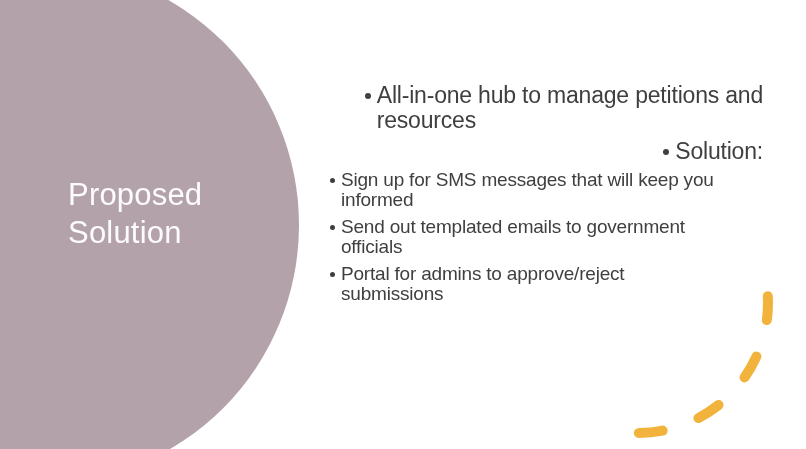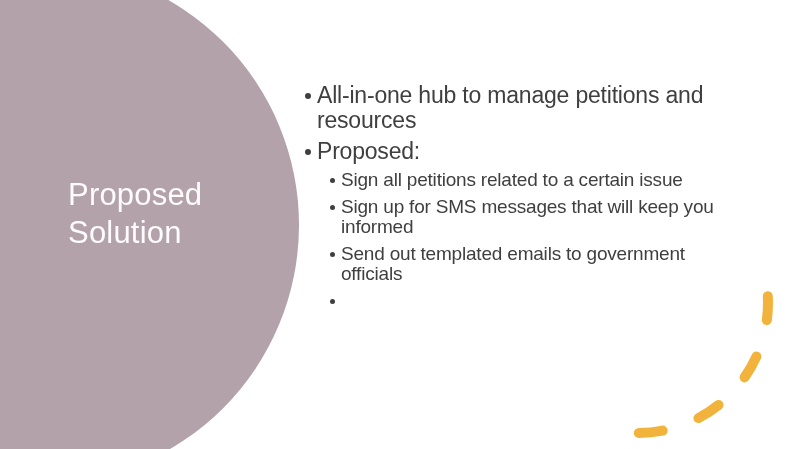--- a/index.html
+++ b/index.html
@@ -45,20 +45,21 @@
     color: #3f3f3f;
   }
 
   .li { display: flex; align-items: flex-start; }
 
   .l1 {
     font-size: 23px;
     line-height: 25px;
     margin-bottom: 6px;
     letter-spacing: -0.2px;
+    justify-content: flex-end;
   }
 
   .l2 {
     font-size: 19px;
     line-height: 20px;
     margin-bottom: 7px;
     margin-left: 25px;
     letter-spacing: -0.2px;
   }
 
@@ -93,43 +94,41 @@
   <div class="content">
 
     <div class="li l1">
       <span class="dot d1"></span>
       <span class="txt">All-in-one hub to manage petitions and
 resources</span>
     </div>
 
     <div class="li l1">
       <span class="dot d1"></span>
-      <span class="txt">Proposed:</span>
+      <span class="txt">Solution:</span>
     </div>
 
-    <div class="li l2">
-      <span class="dot d2"></span>
-      <span class="txt">Sign all petitions related to a certain issue</span>
-    </div>
 
     <div class="li l2">
       <span class="dot d2"></span>
       <span class="txt">Sign up for SMS messages that will keep you
 informed</span>
     </div>
 
     <div class="li l2">
       <span class="dot d2"></span>
       <span class="txt">Send out templated emails to government
 officials</span>
     </div>
 
 
     <div class="li l2">
       <span class="dot d2"></span>
+      <span class="txt">Portal for admins to approve/reject
+submissions</span>
     </div>
 
   </div>
 
   <svg class="arc" viewBox="0 0 806 449" xmlns="http://www.w3.org/2000/svg" aria-hidden="true">
     <path d="M 767.8 296.2 A 130 130 0 0 1 631.2 432.8" fill="none" stroke="#f2b33c" stroke-width="10" stroke-linecap="round" stroke-dasharray="24 38"></path>
   </svg>
 
 </div>
 

